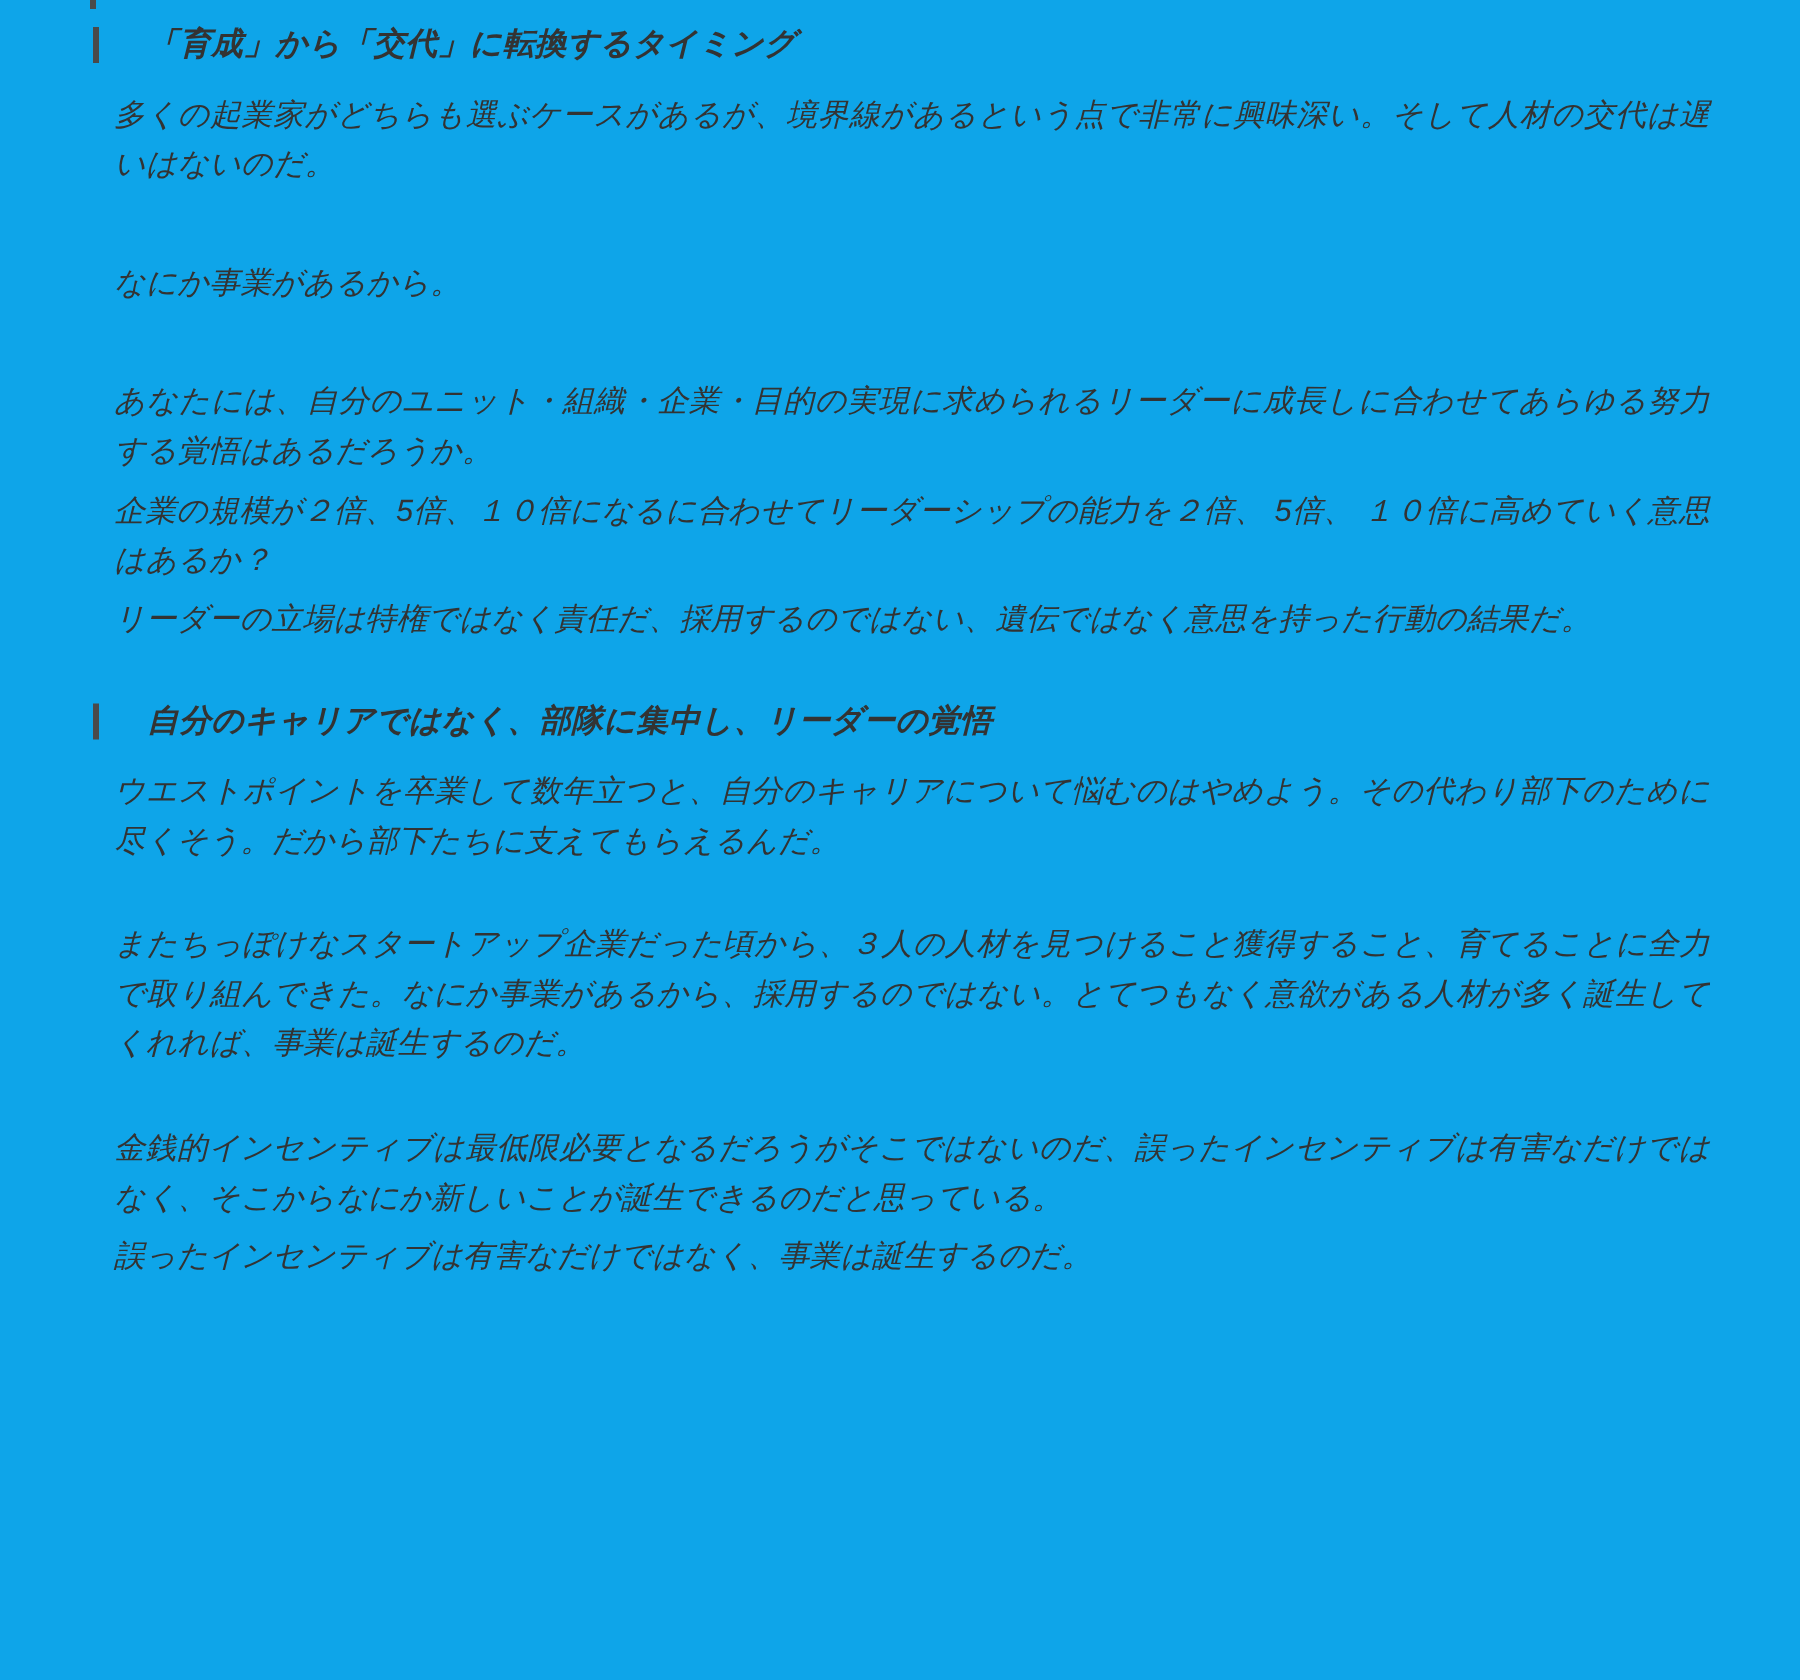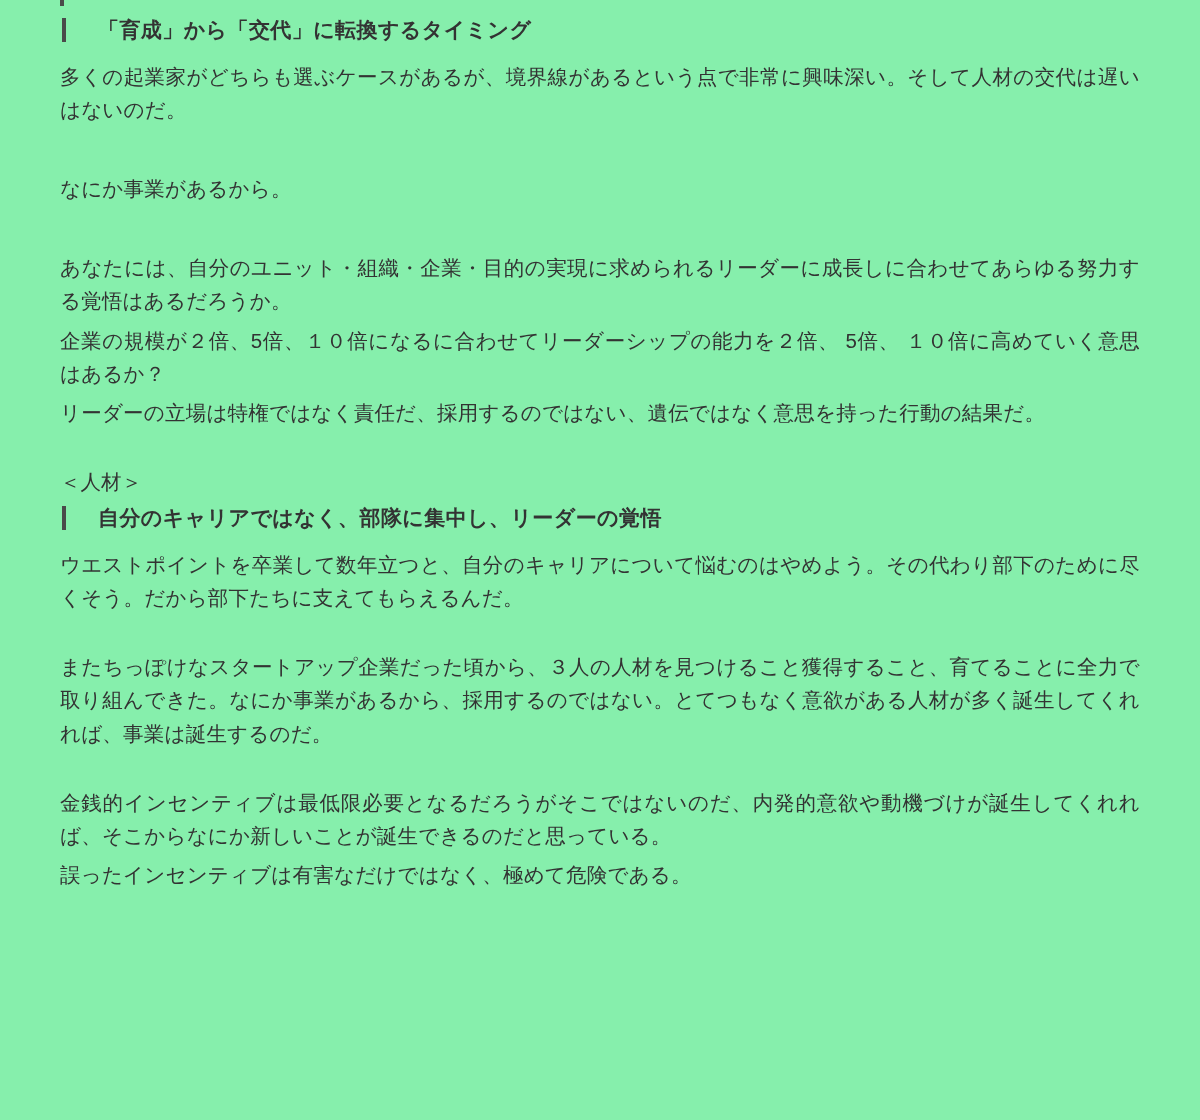--- a/index.html
+++ b/index.html
@@ -13,21 +13,22 @@
     font-family: "Liberation Sans", "DejaVu Sans", sans-serif;
     color: #333333;
     overflow: hidden;
   }
   .page {
     position: relative;
     width: 1200px;
     height: 1120px;
     box-sizing: border-box;
     padding: 0 60px 0 60px;
-    background: #86efac;
+    background: #0ea5e9;
+    font-style: italic;
   }
   
   .top-cut {
     position: absolute;
     top: 0;
     left: 60px;
     width: 4px;
     height: 6px;
     background: #4a4a4a;
   }
@@ -48,21 +49,21 @@
     position: absolute;
     left: 2px;
     top: 4px;
     width: 4px;
     height: 24px;
     background: #4a4a4a;
   }
   p.para {
     font-size: 20.5px;
     line-height: 1.62;
-    margin: 0 0 6px 0;
+    margin: 0 0 6px 16px;
     color: #333333;
     letter-spacing: 0.01em;
     text-align: justify;
     text-justify: inter-character;
   }
   .gap-lg { height: 40px; }
   .gap-md { height: 30px; }
   .section-label {
     font-size: 20.5px;
     line-height: 1.62;
@@ -94,34 +95,33 @@
 
 
     <p class="para">あなたには、自分のユニット・組織・企業・目的の実現に求められるリーダーに成長しに合わせてあらゆる努力する覚悟はあるだろうか。</p>
 
     <p class="para">企業の規模が２倍、5倍、１０倍になるに合わせてリーダーシップの能力を２倍、 5倍、 １０倍に高めていく意思はあるか？</p>
 
     <p class="para">リーダーの立場は特権ではなく責任だ、採用するのではない、遺伝ではなく意思を持った行動の結果だ。</p>
 
     <div class="gap-md"></div>
 
-    <p class="section-label">＜人材＞</p>
 
     <h2 class="bar-heading">
       <span class="bar"></span>
       <span>自分のキャリアではなく、部隊に集中し、リーダーの覚悟</span>
     </h2>
 
     <p class="para">ウエストポイントを卒業して数年立つと、自分のキャリアについて悩むのはやめよう。その代わり部下のために尽くそう。だから部下たちに支えてもらえるんだ。</p>
 
     <div class="gap-md"></div>
 
     <p class="para">またちっぽけなスタートアップ企業だった頃から、３人の人材を見つけること獲得すること、育てることに全力で取り組んできた。なにか事業があるから、採用するのではない。とてつもなく意欲がある人材が多く誕生してくれれば、事業は誕生するのだ。</p>
 
     <div class="gap-md"></div>
 
-    <p class="para">金銭的インセンティブは最低限必要となるだろうがそこではないのだ、内発的意欲や動機づけが誕生してくれれば、そこからなにか新しいことが誕生できるのだと思っている。</p>
+    <p class="para">金銭的インセンティブは最低限必要となるだろうがそこではないのだ、誤ったインセンティブは有害なだけではなく、そこからなにか新しいことが誕生できるのだと思っている。</p>
 
-    <p class="para">誤ったインセンティブは有害なだけではなく、極めて危険である。</p>
+    <p class="para">誤ったインセンティブは有害なだけではなく、事業は誕生するのだ。</p>
 
 
   </div>
 </div>
 
 </body></html>

